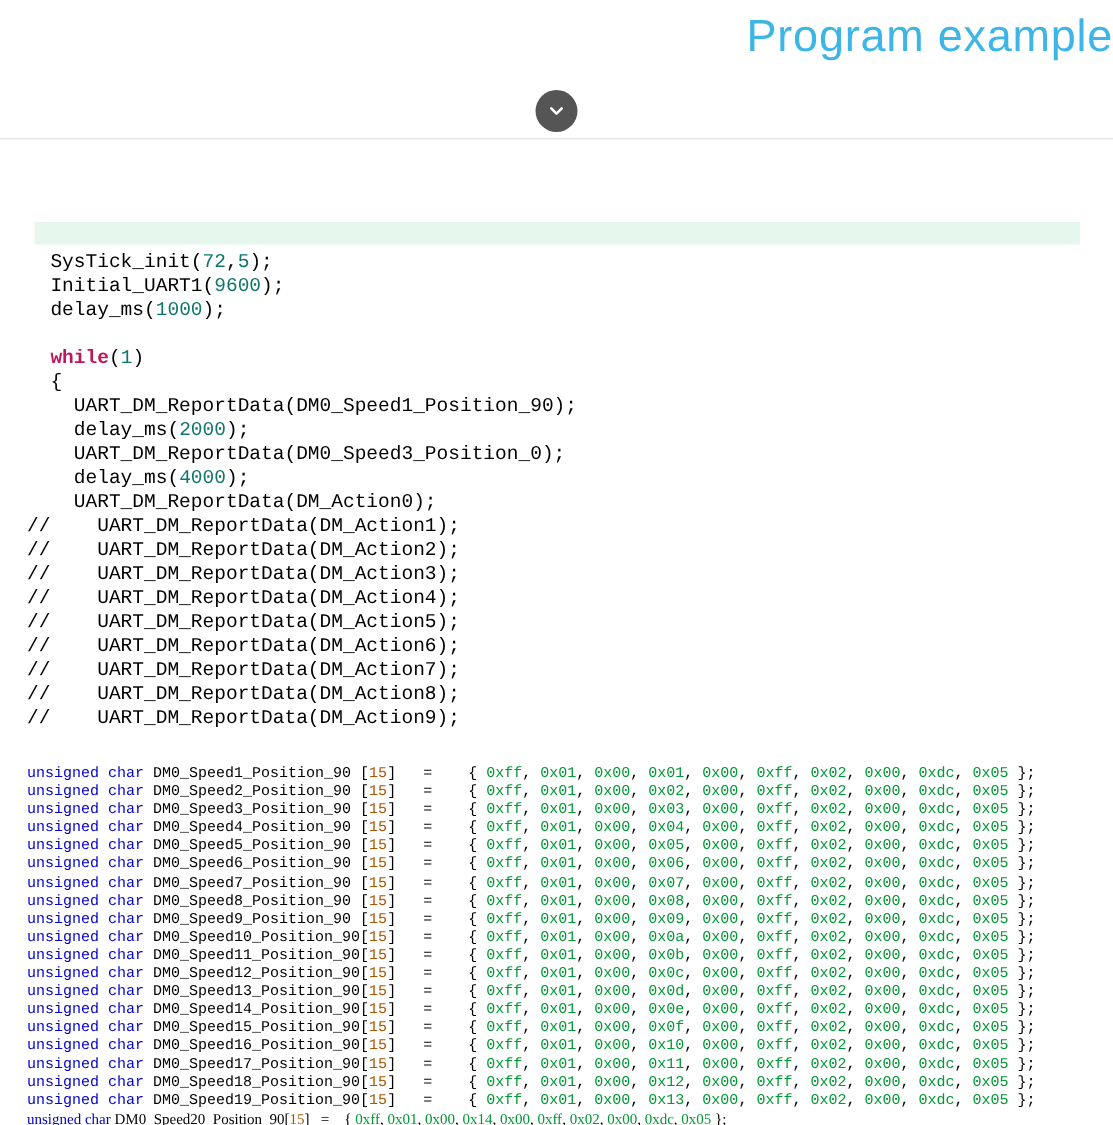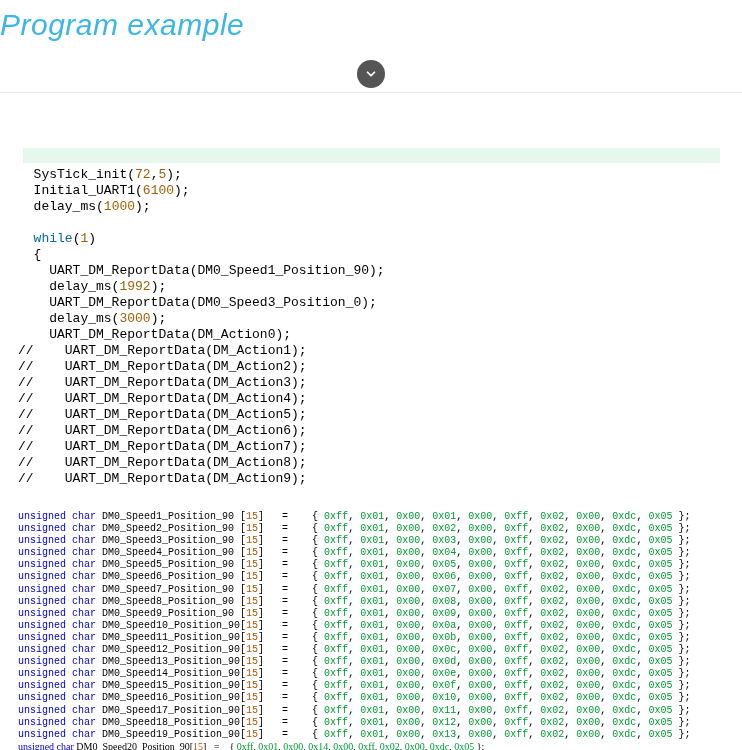--- a/index.html
+++ b/index.html
@@ -1,26 +1,26 @@
 <!DOCTYPE html>
 <html><head>
 <meta charset="utf-8">
 <style>
   * { margin: 0; padding: 0; box-sizing: border-box; }
   body { width: 742px; height: 750px; background: #fff; font-family: Arial, sans-serif; overflow: hidden; position: relative; }
-  .title-bar { width: 100%; padding: 8px 0 18px; text-align: left; font-style: italic; }
+  .title-bar { width: 100%; padding: 8px 0 18px; text-align: right; }
   .title { font-size: 30px; font-weight: 400; color: #3db5e6; letter-spacing: 0.5px; }
   .chevron-badge { width: 28px; height: 28px; border-radius: 50%; background: #555; display: flex; align-items: center; justify-content: center; margin: 0 auto 4px; position: relative; top: 0; }
   .chevron-badge svg { width: 14px; height: 14px; }
   .hr { width: 100%; height: 1px; background: #e6e6e6; }
   .content { padding: 55px 18px 0 18px; }
   .highlight-line { width: 697px; height: 15px; background: #e6f7ee; margin-bottom: 4px; margin-left: 5px; }
   .code-block1 { font-family: "Courier New", Consolas, monospace; font-size: 13px; white-space: pre; line-height: 16px; color: #000; }
-  .code-block1 .num { color: #a16207; }
-  .code-block1 .kw { color: #0369a1; }
+  .code-block1 .num { color: #0f766e; }
+  .code-block1 .kw { color: #be185d; font-weight: bold; }
   .code-block1 .cm { color: #000000; }
   .code-block2 { font-family: "Courier New", Consolas, monospace; font-size: 10px; white-space: pre; line-height: 12.1px; color: #000; margin-top: 24px; }
   .code-block2 .kw2 { color: #0000cc; }
   .code-block2 .num2 { color: #aa5500; }
   .code-block2 .hx { color: #009933; }
   .code-block2 .underline-row { text-decoration: underline; text-decoration-color: #666; font-family: Liberation Serif, serif; }
 </style>
 </head>
 <body>
 
@@ -31,29 +31,29 @@
   <svg viewBox="0 0 24 24">
       <path d="M6 9l6 6 6-6" stroke="#fff" stroke-width="3" fill="none" stroke-linecap="round" stroke-linejoin="round"></path>
     </svg>
 </div>
 <div class="hr"></div>
 
 <div class="content">
   <div class="highlight-line"> </div>
 
   <div class="code-block1"><span>  SysTick_init(</span><span class="num">72</span><span>,</span><span class="num">5</span><span>);</span>
-<span>  Initial_UART1(</span><span class="num">6100</span><span>);</span>
+<span>  Initial_UART1(</span><span class="num">9600</span><span>);</span>
 <span>  delay_ms(</span><span class="num">1000</span><span>);</span>
 <span> </span>
 <span>  </span><span class="kw">while</span><span>(</span><span class="num">1</span><span>)</span>
 <span>  {</span>
 <span>    UART_DM_ReportData(DM0_Speed1_Position_90);</span>
-<span>    delay_ms(</span><span class="num">1992</span><span>);</span>
+<span>    delay_ms(</span><span class="num">2000</span><span>);</span>
 <span>    UART_DM_ReportData(DM0_Speed3_Position_0);</span>
-<span>    delay_ms(</span><span class="num">3000</span><span>);</span>
+<span>    delay_ms(</span><span class="num">4000</span><span>);</span>
 <span>    UART_DM_ReportData(DM_Action0);</span>
 <span class="cm">//    UART_DM_ReportData(DM_Action1);</span>
 <span class="cm">//    UART_DM_ReportData(DM_Action2);</span>
 <span class="cm">//    UART_DM_ReportData(DM_Action3);</span>
 <span class="cm">//    UART_DM_ReportData(DM_Action4);</span>
 <span class="cm">//    UART_DM_ReportData(DM_Action5);</span>
 <span class="cm">//    UART_DM_ReportData(DM_Action6);</span>
 <span class="cm">//    UART_DM_ReportData(DM_Action7);</span>
 <span class="cm">//    UART_DM_ReportData(DM_Action8);</span>
 <span class="cm">//    UART_DM_ReportData(DM_Action9);</span></div>

